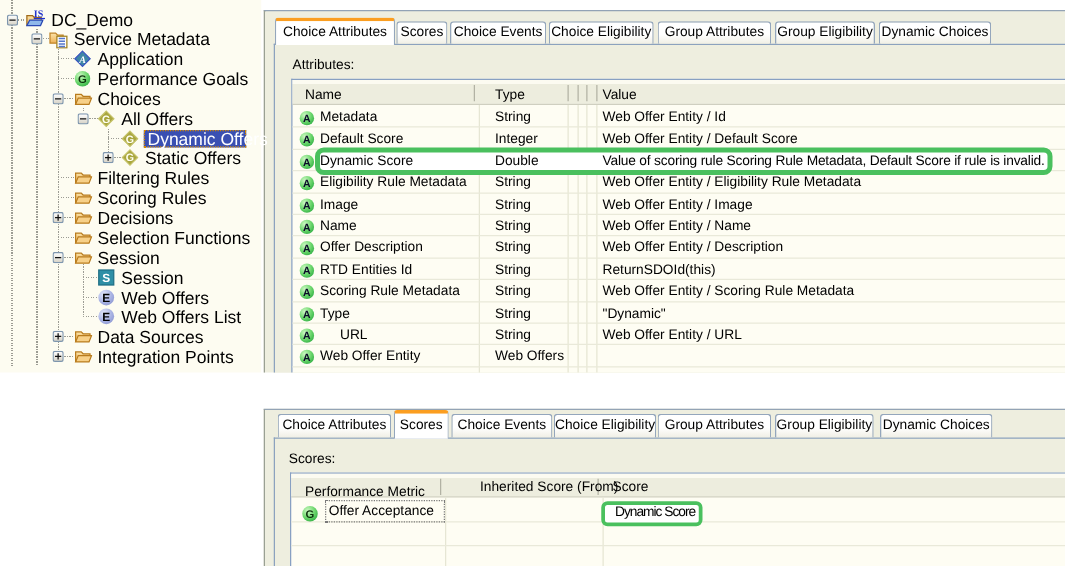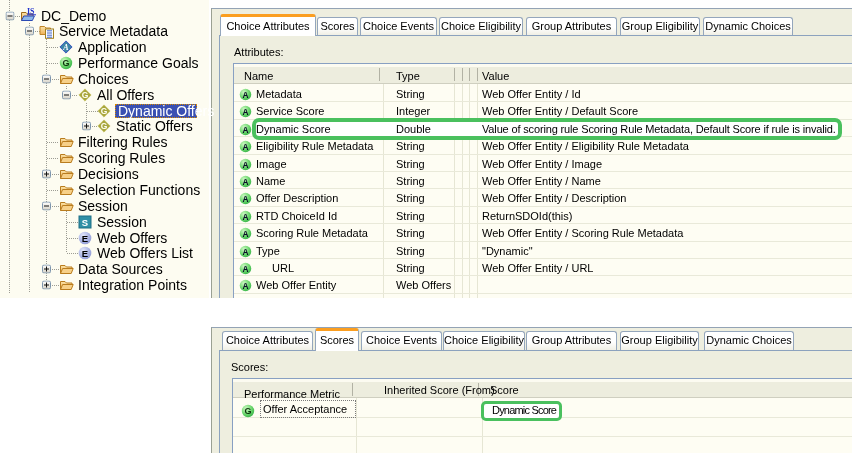--- a/index.html
+++ b/index.html
@@ -69,39 +69,39 @@
 <use href="#ca" x="0" y="104" width="13" height="13"></use>
 <use href="#ca" x="0" y="122" width="13" height="13"></use>
 <use href="#ca" x="0" y="139" width="13" height="13"></use>
 <use href="#ca" x="0" y="157" width="13" height="13"></use>
 <use href="#ca" x="0" y="174" width="13" height="13"></use>
 <use href="#ca" x="0" y="191" width="13" height="13"></use>
 </svg>
 <div class="lbl" style="left:256px;top:88px">Metadata</div>
 <div class="lbl" style="left:396px;top:88px">String</div>
 <div class="lbl" style="left:482px;top:88px">Web Offer Entity / Id</div>
-<div class="lbl" style="left:256px;top:105px">Service Score</div>
+<div class="lbl" style="left:256px;top:105px">Default Score</div>
 <div class="lbl" style="left:396px;top:105px">Integer</div>
 <div class="lbl" style="left:482px;top:105px">Web Offer Entity / Default Score</div>
 <div class="lbl" style="left:256px;top:123px">Dynamic Score</div>
 <div class="lbl" style="left:396px;top:123px">Double</div>
 <div class="lbl" id="longval" style="left:482px;top:123px;letter-spacing:-0.15px">Value of scoring rule Scoring Rule Metadata, Default Score if rule is invalid.</div>
 <div class="lbl" style="left:256px;top:140px">Eligibility Rule Metadata</div>
 <div class="lbl" style="left:396px;top:140px">String</div>
 <div class="lbl" style="left:482px;top:140px">Web Offer Entity / Eligibility Rule Metadata</div>
 <div class="lbl" style="left:256px;top:158px">Image</div>
 <div class="lbl" style="left:396px;top:158px">String</div>
 <div class="lbl" style="left:482px;top:158px">Web Offer Entity / Image</div>
 <div class="lbl" style="left:256px;top:175px">Name</div>
 <div class="lbl" style="left:396px;top:175px">String</div>
 <div class="lbl" style="left:482px;top:175px">Web Offer Entity / Name</div>
 <div class="lbl" style="left:256px;top:192px">Offer Description</div>
 <div class="lbl" style="left:396px;top:192px">String</div>
 <div class="lbl" style="left:482px;top:192px">Web Offer Entity / Description</div>
-<div class="lbl" style="left:256px;top:210px">RTD ChoiceId Id</div>
+<div class="lbl" style="left:256px;top:210px">RTD Entities Id</div>
 <div class="lbl" style="left:396px;top:210px">String</div>
 <div class="lbl" style="left:482px;top:210px">ReturnSDOId(this)</div>
 <div class="lbl" style="left:256px;top:227px">Scoring Rule Metadata</div>
 <div class="lbl" style="left:396px;top:227px">String</div>
 <div class="lbl" style="left:482px;top:227px">Web Offer Entity / Scoring Rule Metadata</div>
 <div class="lbl" style="left:256px;top:245px">Type</div>
 <div class="lbl" style="left:396px;top:245px">String</div>
 <div class="lbl" style="left:482px;top:245px">"Dynamic"</div>
 <div class="lbl" style="left:272px;top:262px">URL</div>
 <div class="lbl" style="left:396px;top:262px">String</div>

